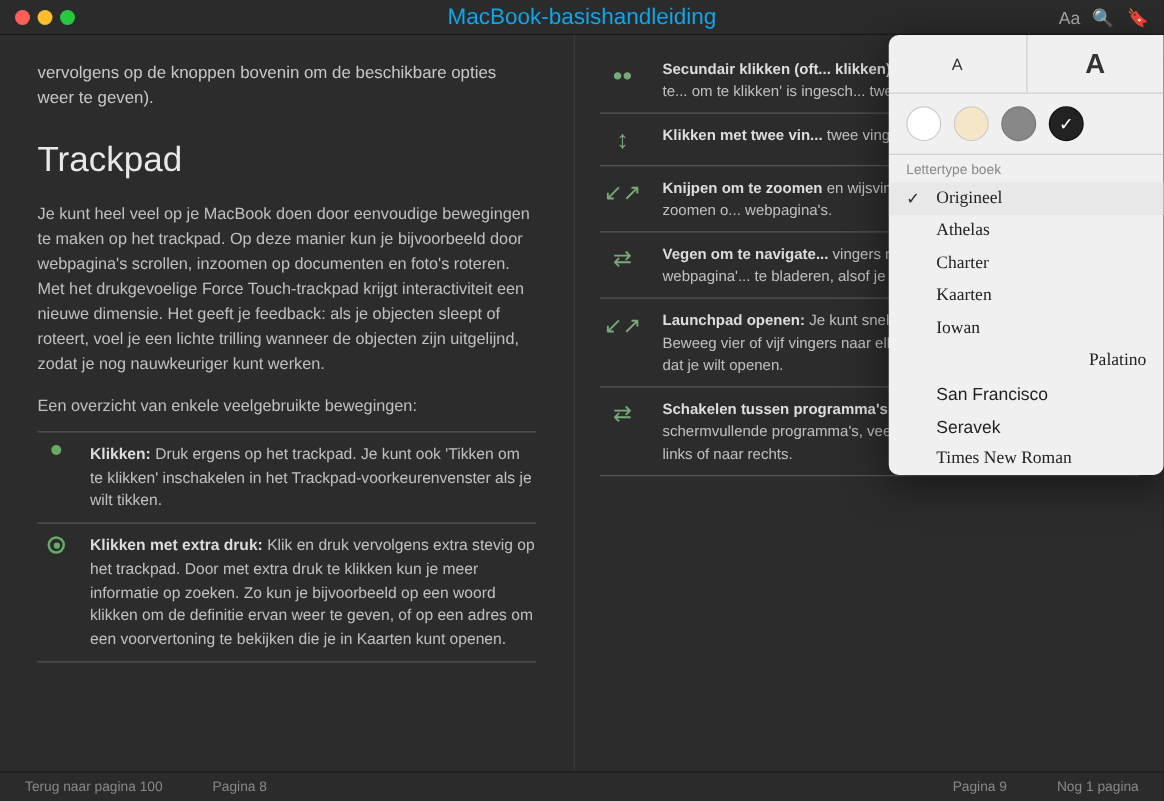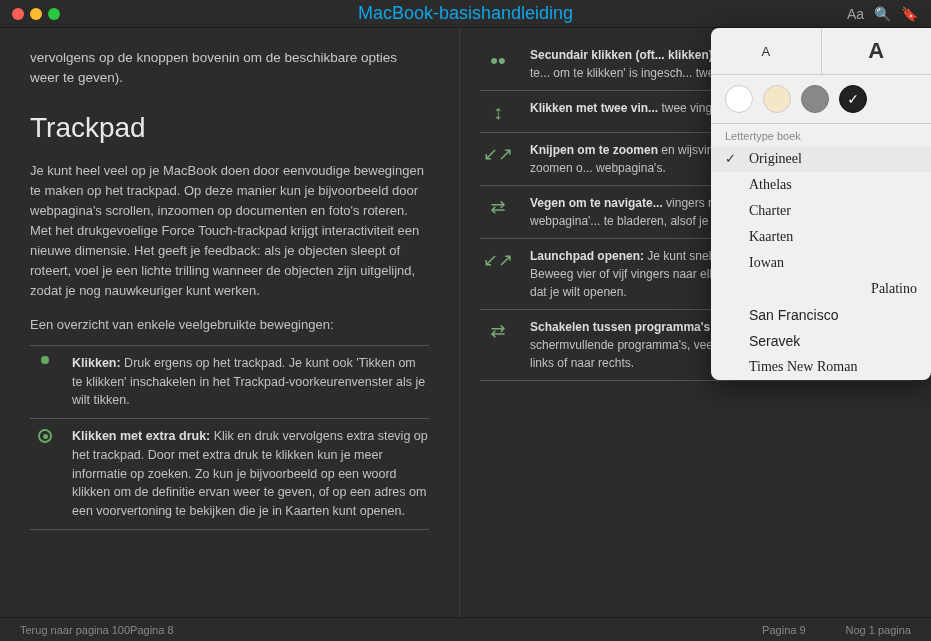--- a/index.html
+++ b/index.html
@@ -176,21 +176,21 @@
     .status-bar {
       height: 24px;
       background: #2b2b2b;
       border-top: 1px solid #1a1a1a;
       display: flex;
       align-items: center;
       padding: 0 20px;
       color: #888;
       font-size: 11px;
     }
-    .status-left { display: flex; }
+    .status-left { display: flex; gap: 40px; }
     .status-right { margin-left: auto; display: flex; gap: 40px; align-items: center; }
 
     
     .dropdown-overlay {
       position: absolute;
       top: 28px;
       right: 0;
       width: 220px;
       background: #f0f0f0;
       border-radius: 8px 0 8px 8px;

